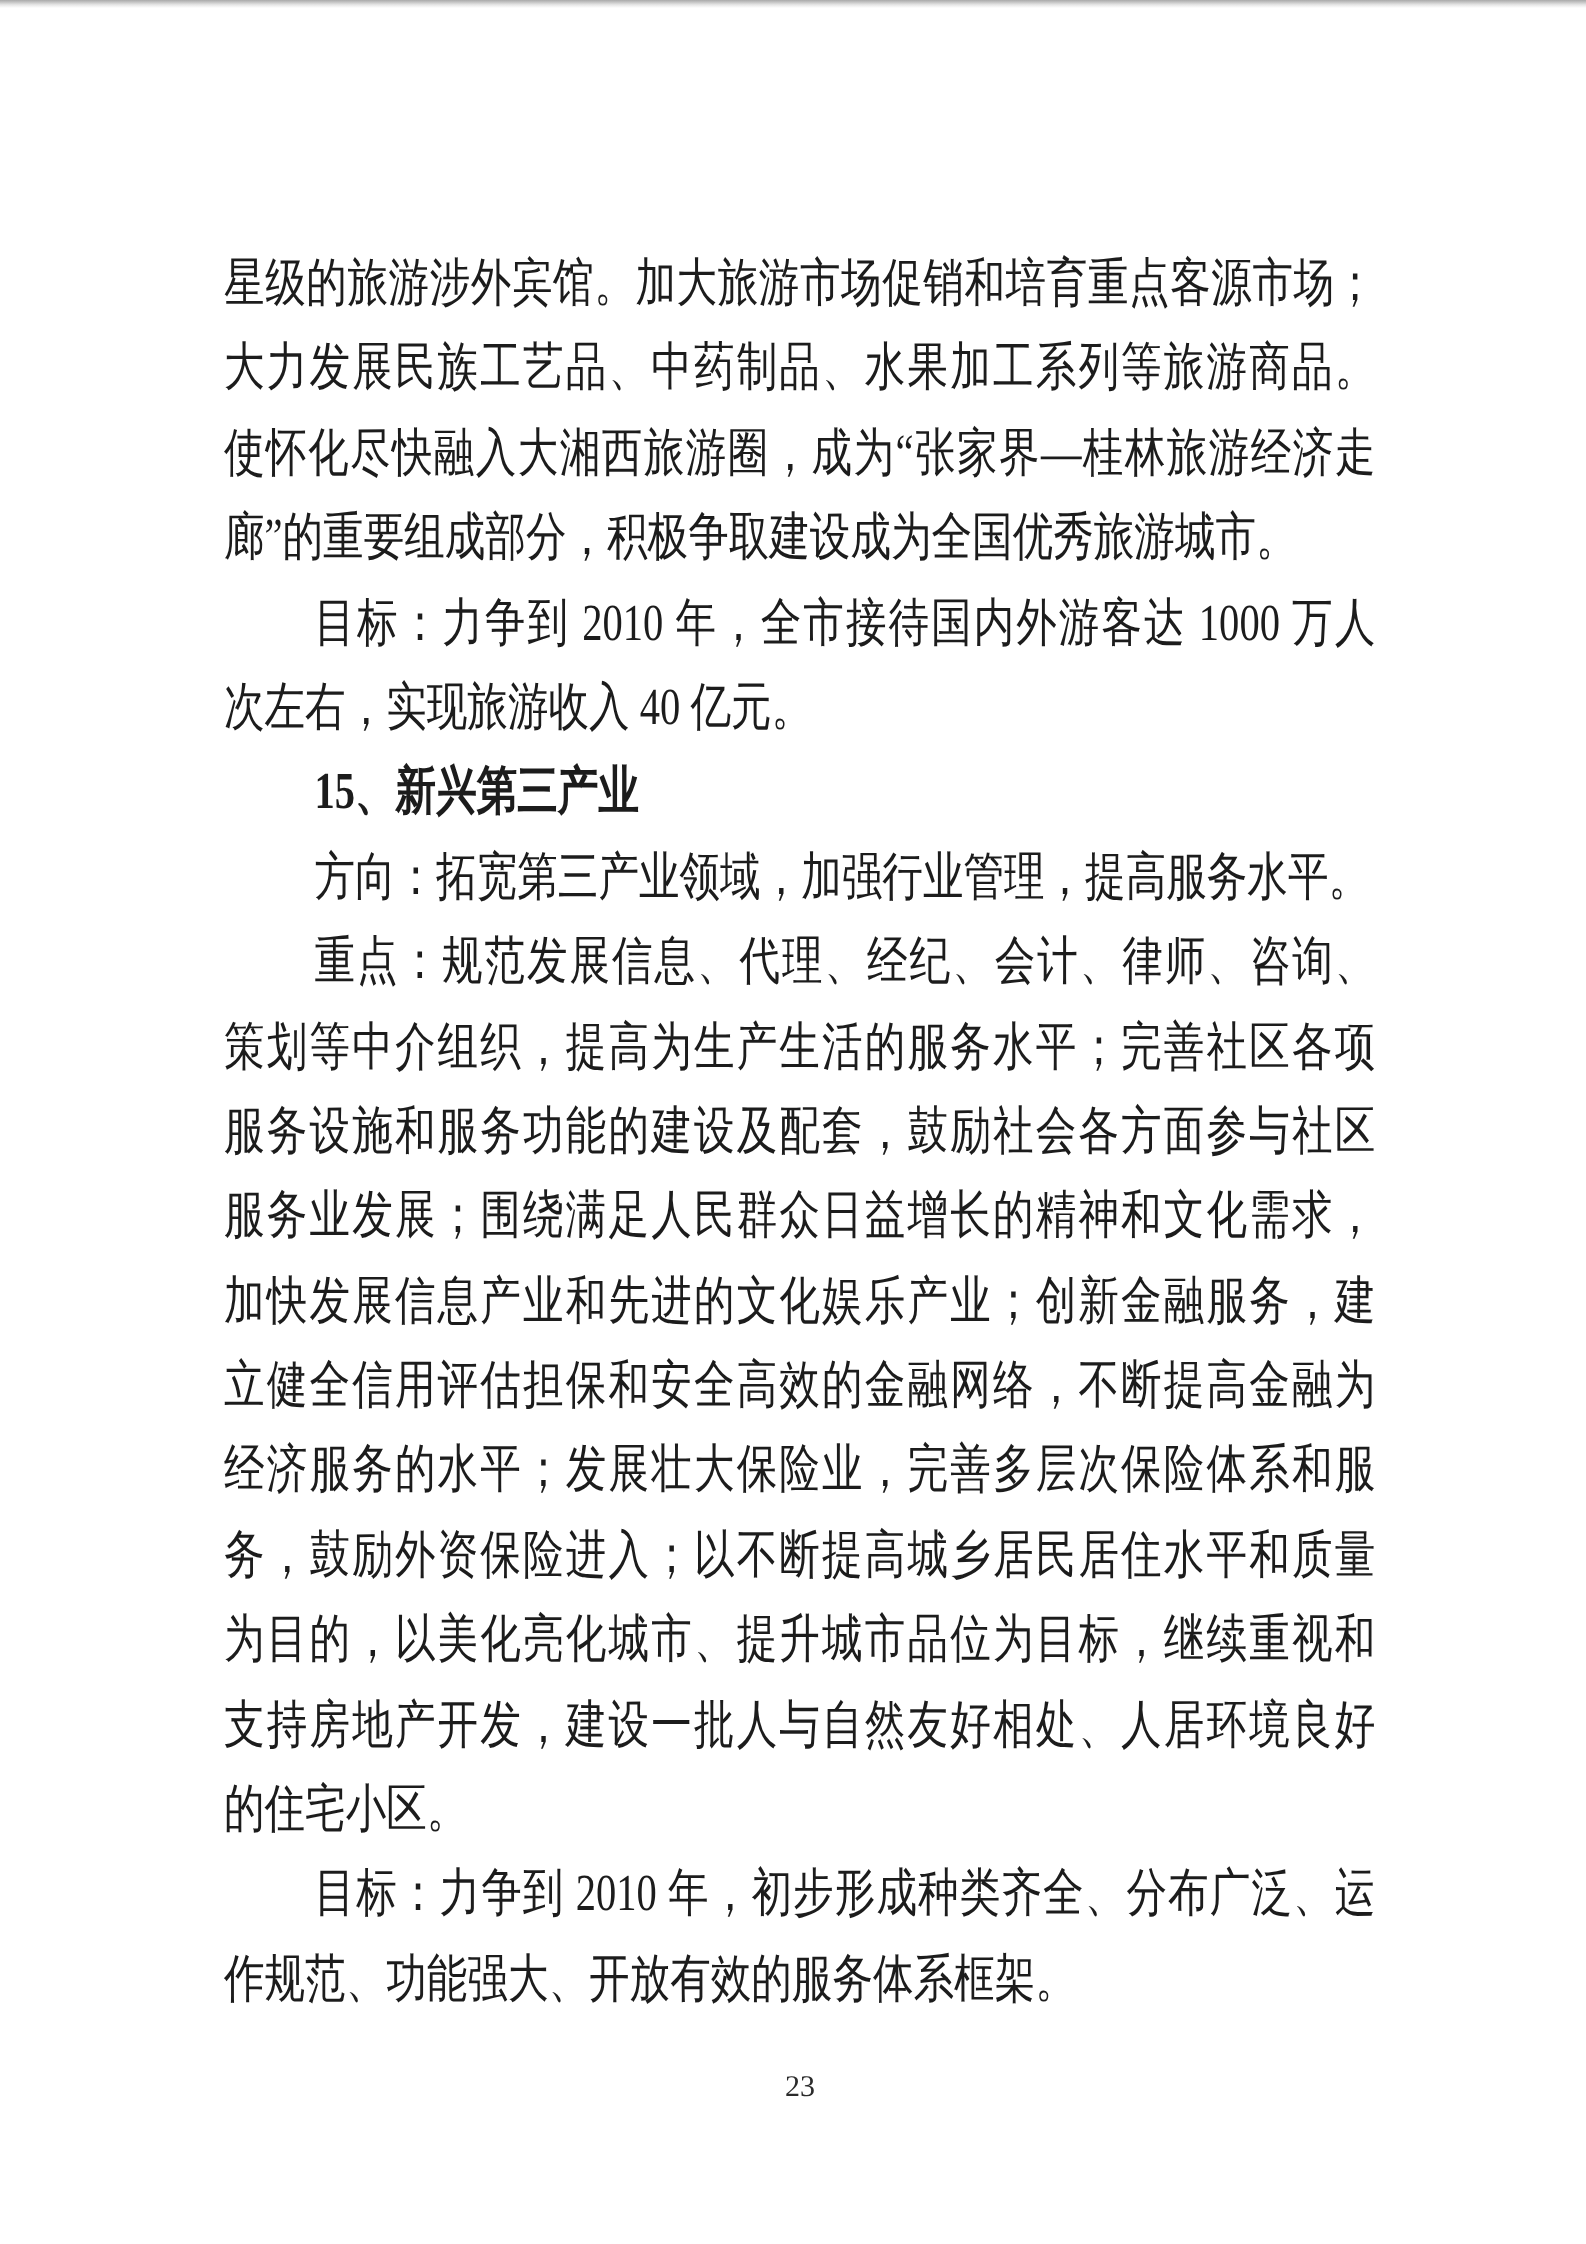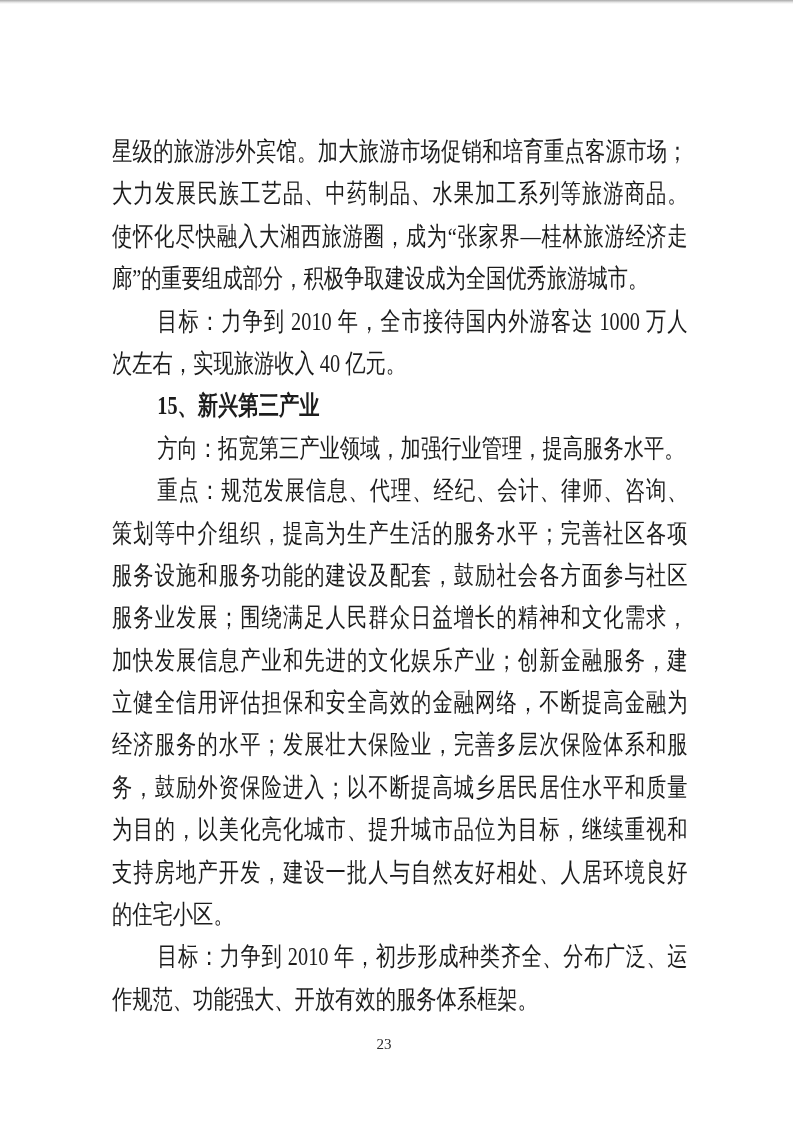--- a/index.html
+++ b/index.html
@@ -17,21 +17,21 @@
   }
   .scan-edge {
     position: absolute;
     top: 0; left: 0;
     width: 793px; height: 4px;
     background: linear-gradient(180deg, #a9a9a9 0%, #e6e6e6 60%, #ffffff 100%);
   }
   .text-block {
     position: absolute;
     left: 112px;
-    top: 131px;
+    top: 121px;
     width: 576px;
   }
   .line {
     box-sizing: border-box;
     width: 738px;              
     transform: scaleX(0.78);
     transform-origin: 0 0;
     font-size: 26px;
     line-height: 42.4px;
     height: 42.4px;
@@ -44,21 +44,21 @@
     text-align-last: justify;
   }
   .line.indent {
     padding-left: 58px;
   }
   .line.heading {
     font-weight: 700;
   }
   .page-footer {
     position: absolute;
-    left: 96px;
+    left: 112px;
     top: 1036px;
     width: 576px;
     text-align: center;
     font-size: 15px;
     color: #2b2b2b;
   }
 </style>
 </head>
 <body>
 

